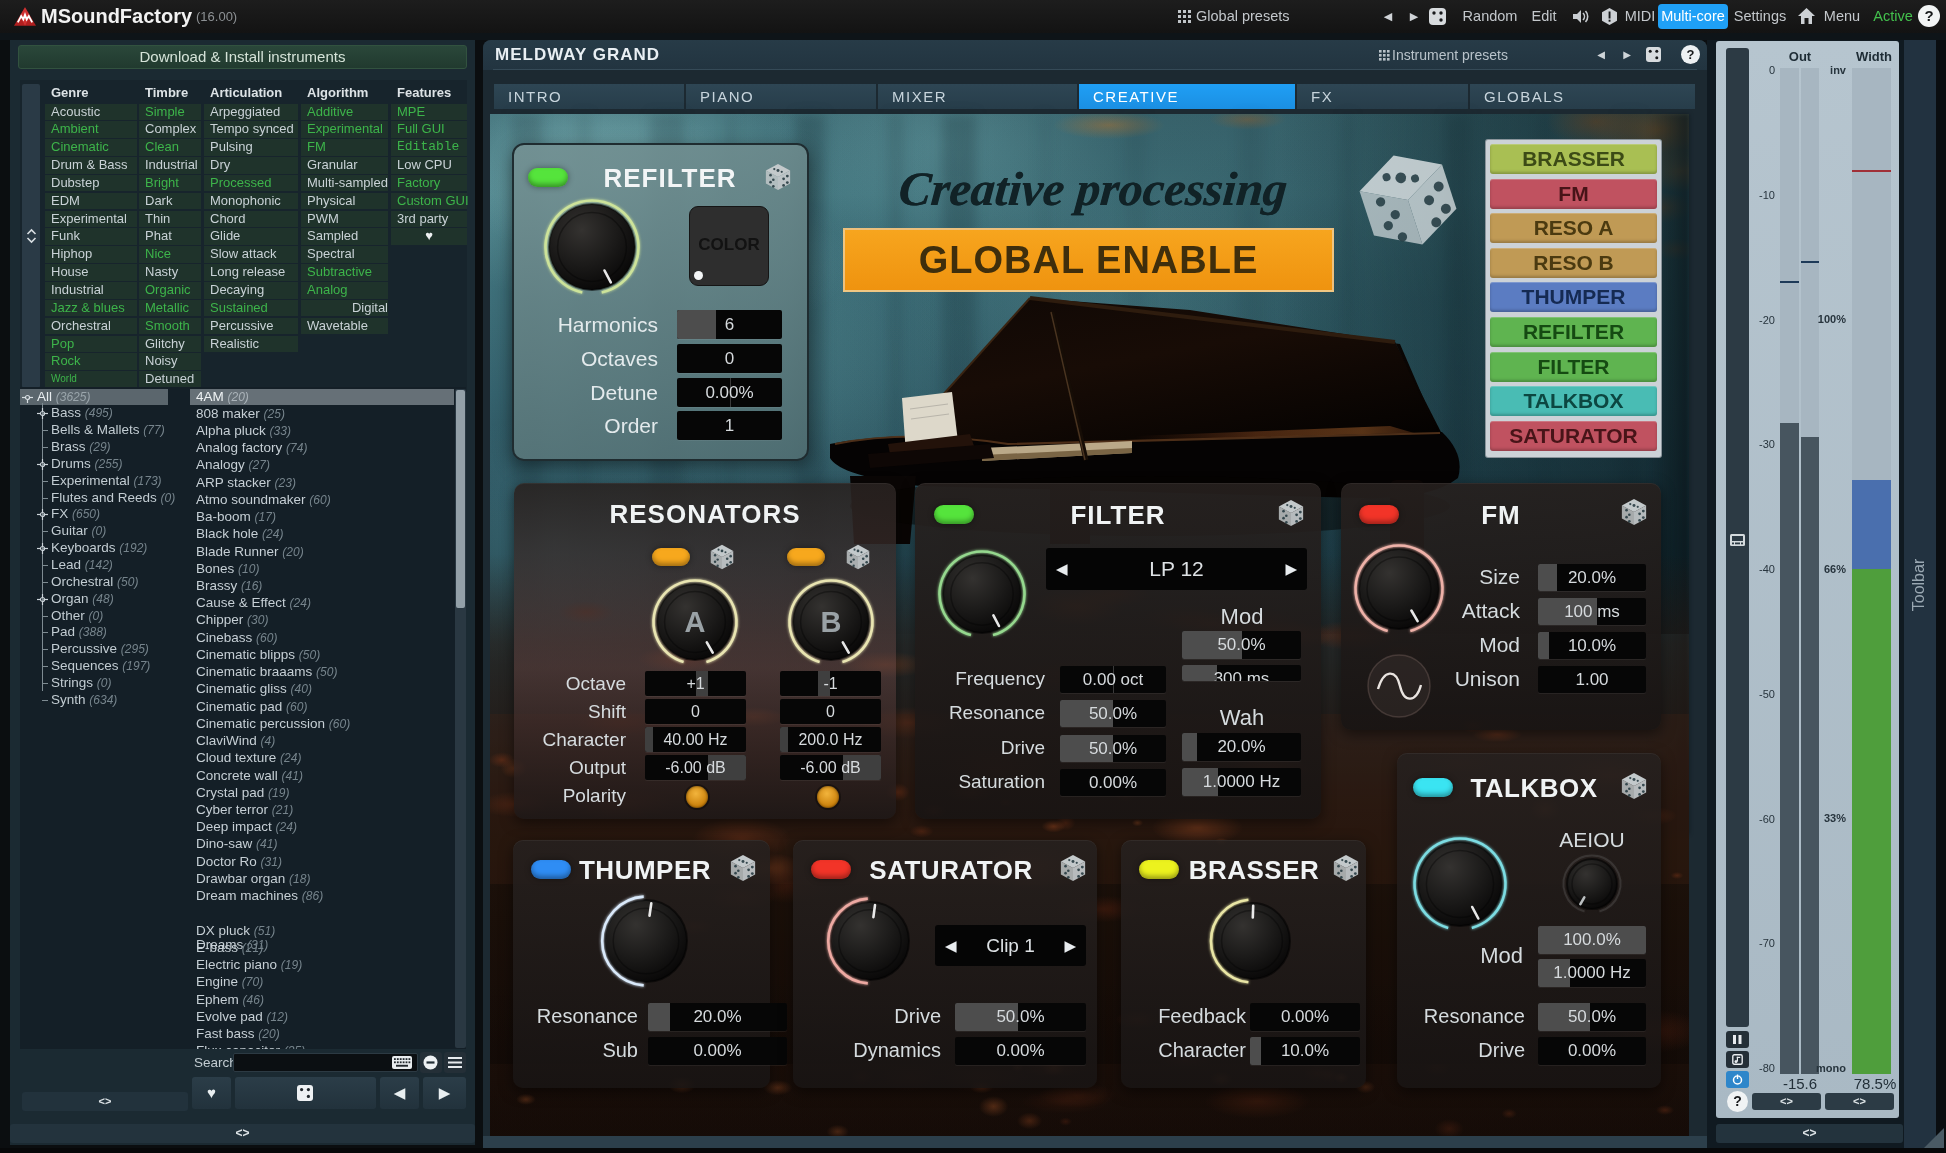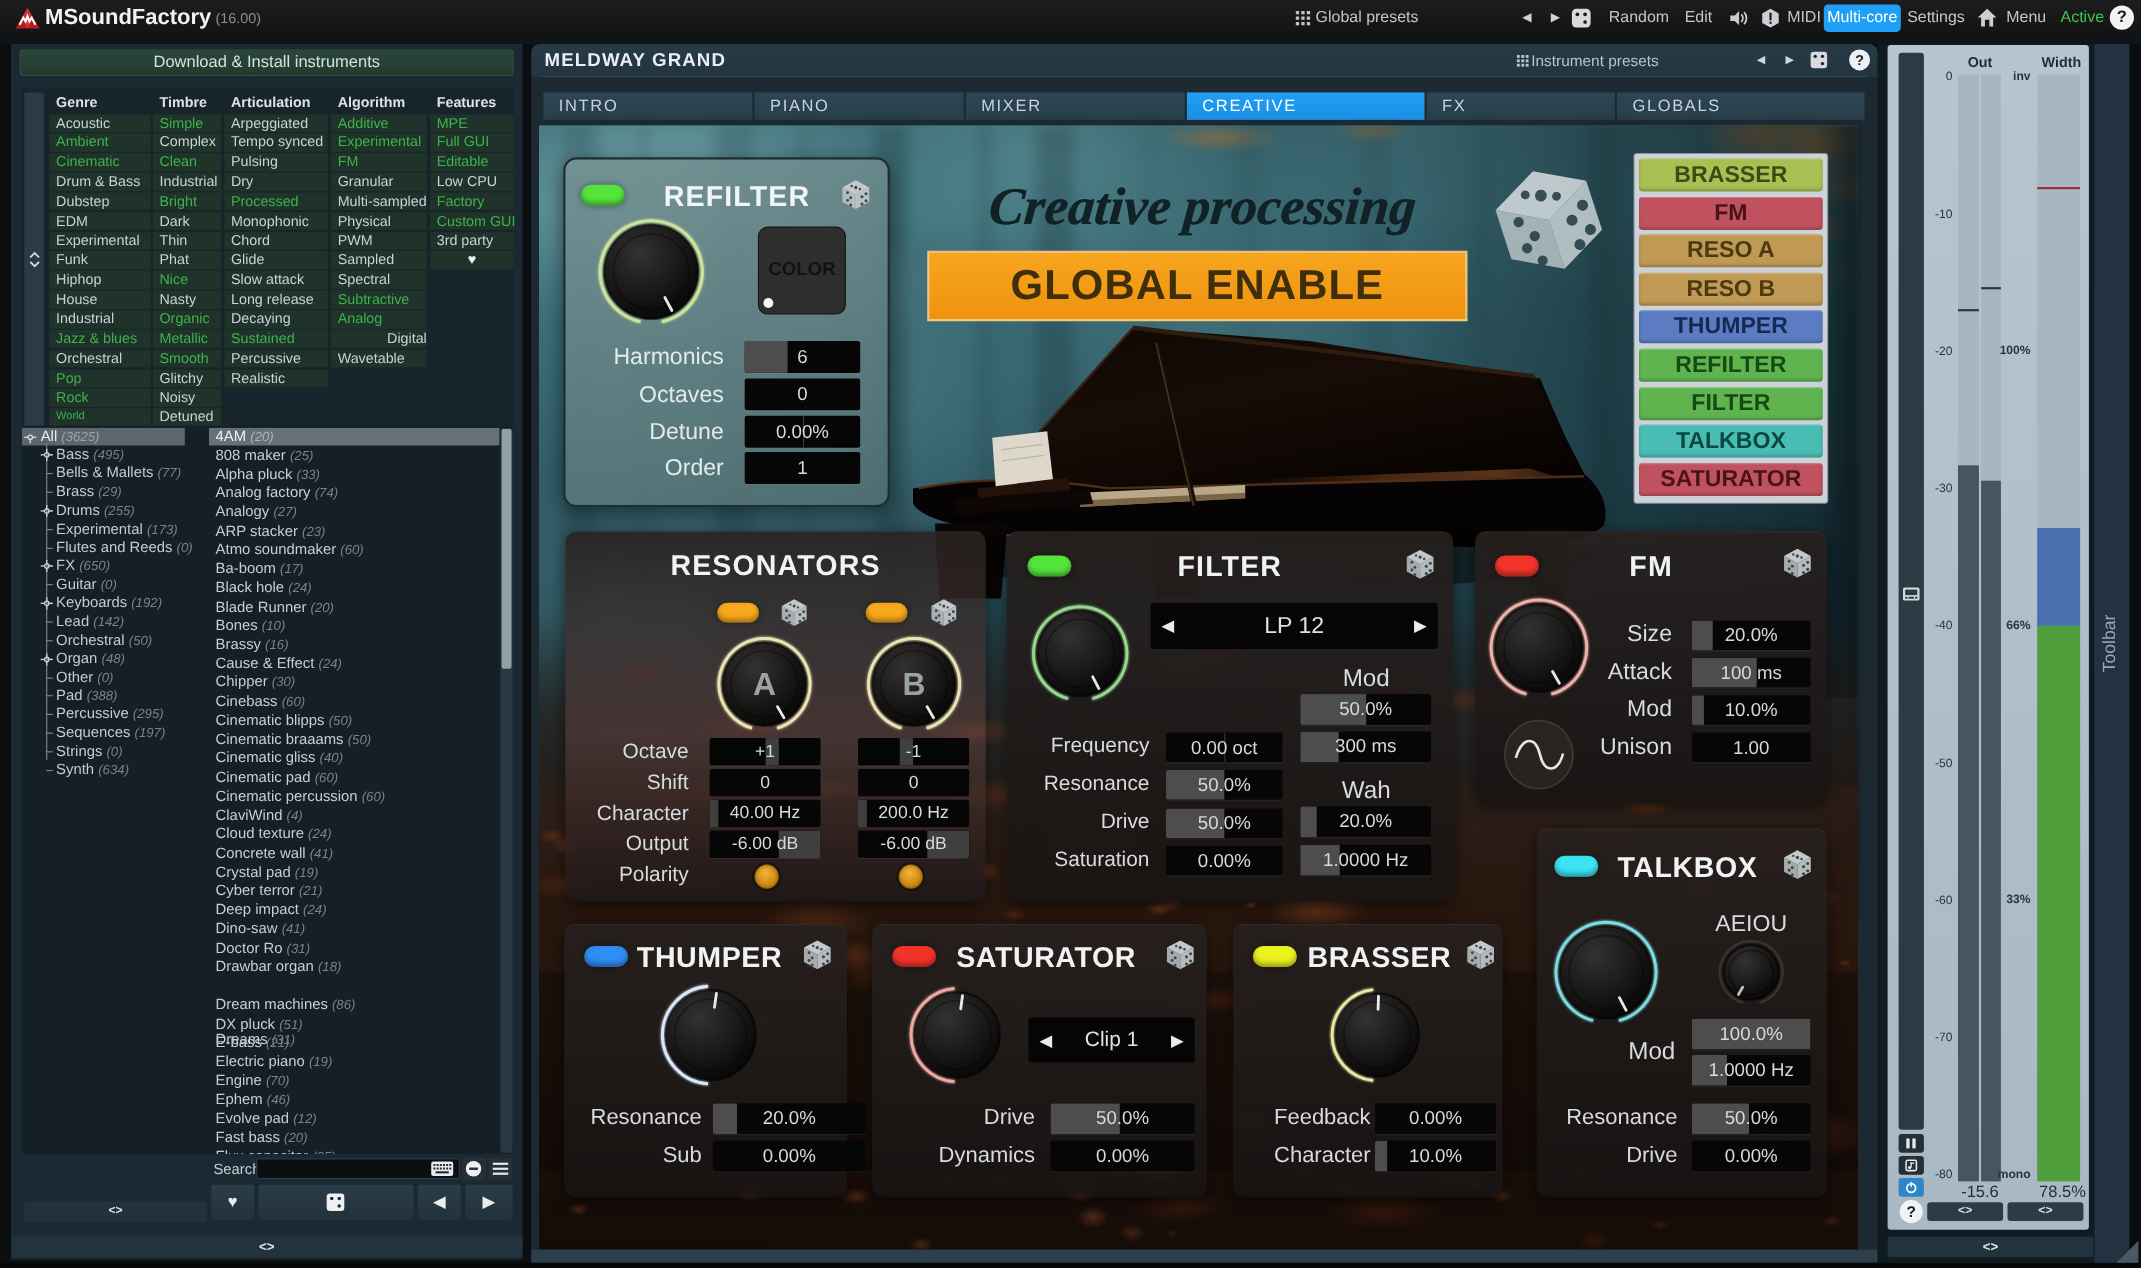--- a/index.html
+++ b/index.html
@@ -192,21 +192,21 @@
 <div class="" style="left:301px;top:299.85px;width:87px;height:16.5px;background:#1f332b;"></div>
 <div style="position:absolute;left:307px;top:299.85px;width:81px;height:16.5px;font-size:13px;color:#c9d2d6;font-weight:400;text-align:right;line-height:16.5px;white-space:nowrap;">Digital</div>
 <div class="" style="left:301px;top:317.70000000000005px;width:87px;height:16.5px;background:#1f332b;"></div>
 <div style="position:absolute;left:307px;top:317.70000000000005px;width:81px;height:16.5px;font-size:13px;color:#c9d2d6;font-weight:400;text-align:left;line-height:16.5px;white-space:nowrap;">Wavetable</div>
 <div style="position:absolute;left:397px;top:86px;width:76px;height:14px;font-size:13px;color:#dde3e6;font-weight:700;text-align:left;line-height:14px;white-space:nowrap;">Features</div>
 <div class="" style="left:391px;top:103.5px;width:76px;height:16.5px;background:#1f332b;"></div>
 <div style="position:absolute;left:397px;top:103.5px;width:70px;height:16.5px;font-size:13px;color:#3db44a;font-weight:400;text-align:left;line-height:16.5px;white-space:nowrap;">MPE</div>
 <div class="" style="left:391px;top:121.35px;width:76px;height:16.5px;background:#1f332b;"></div>
 <div style="position:absolute;left:397px;top:121.35px;width:70px;height:16.5px;font-size:13px;color:#3db44a;font-weight:400;text-align:left;line-height:16.5px;white-space:nowrap;">Full GUI</div>
 <div class="" style="left:391px;top:139.2px;width:76px;height:16.5px;background:#1f332b;"></div>
-<div style="position:absolute;left:397px;top:139.2px;width:70px;height:16.5px;font-size:13px;color:#3db44a;font-weight:400;text-align:left;line-height:16.5px;white-space:nowrap;">Editable</div>
+<div style="position:absolute;left:397px;top:139.2px;width:70px;height:16.5px;font-size:13px;color:#3db44a;font-weight:400;text-align:left;line-height:16.5px;white-space:nowrap;font-family:Liberation Mono, monospace;">Editable</div>
 <div class="" style="left:391px;top:157.05px;width:76px;height:16.5px;background:#1f332b;"></div>
 <div style="position:absolute;left:397px;top:157.05px;width:70px;height:16.5px;font-size:13px;color:#c9d2d6;font-weight:400;text-align:left;line-height:16.5px;white-space:nowrap;">Low CPU</div>
 <div class="" style="left:391px;top:174.9px;width:76px;height:16.5px;background:#1f332b;"></div>
 <div style="position:absolute;left:397px;top:174.9px;width:70px;height:16.5px;font-size:13px;color:#3db44a;font-weight:400;text-align:left;line-height:16.5px;white-space:nowrap;">Factory</div>
 <div class="" style="left:391px;top:192.75px;width:76px;height:16.5px;background:#1f332b;"></div>
 <div style="position:absolute;left:397px;top:192.75px;width:70px;height:16.5px;font-size:13px;color:#3db44a;font-weight:400;text-align:left;line-height:16.5px;white-space:nowrap;">Custom GUI</div>
 <div class="" style="left:391px;top:210.60000000000002px;width:76px;height:16.5px;background:#1f332b;"></div>
 <div style="position:absolute;left:397px;top:210.60000000000002px;width:70px;height:16.5px;font-size:13px;color:#c9d2d6;font-weight:400;text-align:left;line-height:16.5px;white-space:nowrap;">3rd party</div>
 <div class="" style="left:391px;top:228.45000000000002px;width:76px;height:16.5px;background:#1f332b;"></div>
 <div style="position:absolute;left:391px;top:228.45000000000002px;width:76px;height:16.5px;font-size:13px;color:#eef1f2;font-weight:400;text-align:center;line-height:16.5px;white-space:nowrap;">♥</div>
@@ -315,21 +315,21 @@
     <span style="position:absolute;left:6px;top:327.37px;font-size:13.5px;color:#c6cfd5;line-height:16.5px;">Cinematic percussion <i style="color:#76848c;font-size:12px">(60)</i></span>
     <span style="position:absolute;left:6px;top:344.6px;font-size:13.5px;color:#c6cfd5;line-height:16.5px;">ClaviWind <i style="color:#76848c;font-size:12px">(4)</i></span>
     <span style="position:absolute;left:6px;top:361.83px;font-size:13.5px;color:#c6cfd5;line-height:16.5px;">Cloud texture <i style="color:#76848c;font-size:12px">(24)</i></span>
     <span style="position:absolute;left:6px;top:379.06px;font-size:13.5px;color:#c6cfd5;line-height:16.5px;">Concrete wall <i style="color:#76848c;font-size:12px">(41)</i></span>
     <span style="position:absolute;left:6px;top:396.29px;font-size:13.5px;color:#c6cfd5;line-height:16.5px;">Crystal pad <i style="color:#76848c;font-size:12px">(19)</i></span>
     <span style="position:absolute;left:6px;top:413.52px;font-size:13.5px;color:#c6cfd5;line-height:16.5px;">Cyber terror <i style="color:#76848c;font-size:12px">(21)</i></span>
     <span style="position:absolute;left:6px;top:430.75px;font-size:13.5px;color:#c6cfd5;line-height:16.5px;">Deep impact <i style="color:#76848c;font-size:12px">(24)</i></span>
     <span style="position:absolute;left:6px;top:447.98px;font-size:13.5px;color:#c6cfd5;line-height:16.5px;">Dino-saw <i style="color:#76848c;font-size:12px">(41)</i></span>
     <span style="position:absolute;left:6px;top:465.21000000000004px;font-size:13.5px;color:#c6cfd5;line-height:16.5px;">Doctor Ro <i style="color:#76848c;font-size:12px">(31)</i></span>
     <span style="position:absolute;left:6px;top:482.44px;font-size:13.5px;color:#c6cfd5;line-height:16.5px;">Drawbar organ <i style="color:#76848c;font-size:12px">(18)</i></span>
-    <span style="position:absolute;left:6px;top:499.67px;font-size:13.5px;color:#c6cfd5;line-height:16.5px;margin-top:17px;">Dream machines <i style="color:#76848c;font-size:12px">(86)</i></span>
+    <span style="position:absolute;left:6px;top:499.67px;font-size:13.5px;color:#c6cfd5;line-height:16.5px;">Dream machines <i style="color:#76848c;font-size:12px">(86)</i></span>
     <span style="position:absolute;left:6px;top:516.9px;font-size:13.5px;color:#c6cfd5;line-height:16.5px;margin-top:32px;">Dreams <i style="color:#76848c;font-size:12px">(31)</i></span>
     <span style="position:absolute;left:6px;top:534.13px;font-size:13.5px;color:#c6cfd5;line-height:16.5px;">DX pluck <i style="color:#76848c;font-size:12px">(51)</i></span>
     <span style="position:absolute;left:6px;top:551.36px;font-size:13.5px;color:#c6cfd5;line-height:16.5px;">E-bass <i style="color:#76848c;font-size:12px">(21)</i></span>
     <span style="position:absolute;left:6px;top:568.59px;font-size:13.5px;color:#c6cfd5;line-height:16.5px;">Electric piano <i style="color:#76848c;font-size:12px">(19)</i></span>
     <span style="position:absolute;left:6px;top:585.82px;font-size:13.5px;color:#c6cfd5;line-height:16.5px;">Engine <i style="color:#76848c;font-size:12px">(70)</i></span>
     <span style="position:absolute;left:6px;top:603.0500000000001px;font-size:13.5px;color:#c6cfd5;line-height:16.5px;">Ephem <i style="color:#76848c;font-size:12px">(46)</i></span>
     <span style="position:absolute;left:6px;top:620.28px;font-size:13.5px;color:#c6cfd5;line-height:16.5px;">Evolve pad <i style="color:#76848c;font-size:12px">(12)</i></span>
     <span style="position:absolute;left:6px;top:637.51px;font-size:13.5px;color:#c6cfd5;line-height:16.5px;">Fast bass <i style="color:#76848c;font-size:12px">(20)</i></span>
     <span style="position:absolute;left:6px;top:654.74px;font-size:13.5px;color:#c6cfd5;line-height:16.5px;">Flux capacitor <i style="color:#76848c;font-size:12px">(35)</i></span>
   </div>
@@ -765,21 +765,21 @@
 <div style="position:absolute;left:1046px;top:548px;width:261px;height:42px;background:#050505;border-radius:3px;">
 <div style="position:absolute;left:10px;top:0;height:100%;display:flex;align-items:center;color:#e8ecef;font-size:15px;">◀</div>
 <div style="position:absolute;right:10px;top:0;height:100%;display:flex;align-items:center;color:#e8ecef;font-size:15px;">▶</div>
 <div style="position:absolute;left:0;top:0;width:100%;height:100%;text-align:center;line-height:42px;font-size:21px;color:#dde1e4;">LP 12</div>
   </div>
 <div style="position:absolute;left:1182px;top:603px;width:120px;height:28px;font-size:22px;color:#d5dbde;font-weight:400;text-align:center;line-height:28px;white-space:nowrap;">Mod</div>
 <div style="position:absolute;left:1182px;top:631px;width:119px;height:28px;background:#060606;border-radius:2px;overflow:hidden;box-shadow:0 1px 0 rgba(255,255,255,0.06);">
     <div style="position:absolute;left:0.0%;top:0;width:50.0%;height:100%;background:#4d4d4d;"></div>
     <div style="position:absolute;left:0;top:0;width:100%;height:100%;text-align:center;line-height:28px;font-size:17px;color:#d6dadd;">50.0%</div>
   </div>
-<div style="position:absolute;left:1182px;top:665px;width:119px;height:28px;background:#060606;border-radius:2px;overflow:hidden;box-shadow:0 1px 0 rgba(255,255,255,0.06);">
+<div style="position:absolute;left:1182px;top:665px;width:119px;height:16px;background:#060606;border-radius:2px;overflow:hidden;box-shadow:0 1px 0 rgba(255,255,255,0.06);">
     <div style="position:absolute;left:0.0%;top:0;width:29.0%;height:100%;background:#4d4d4d;"></div>
     <div style="position:absolute;left:0;top:0;width:100%;height:100%;text-align:center;line-height:28px;font-size:17px;color:#d6dadd;">300 ms</div>
   </div>
 <div style="position:absolute;left:925px;top:665.0px;width:120px;height:28px;font-size:19px;color:#d5dbde;font-weight:400;text-align:right;line-height:28px;white-space:nowrap;">Frequency</div>
 <div style="position:absolute;left:1060px;top:666.0px;width:106px;height:27px;background:#060606;border-radius:2px;overflow:hidden;box-shadow:0 1px 0 rgba(255,255,255,0.06);">
     <div style="position:absolute;left:50%;top:0;width:1px;height:100%;background:#3a3a3a;"></div>
     <div style="position:absolute;left:0;top:0;width:100%;height:100%;text-align:center;line-height:27px;font-size:17px;color:#d6dadd;">0.00 oct</div>
   </div>
 <div style="position:absolute;left:925px;top:699.4px;width:120px;height:28px;font-size:19px;color:#d5dbde;font-weight:400;text-align:right;line-height:28px;white-space:nowrap;">Resonance</div>
 <div style="position:absolute;left:1060px;top:700.4px;width:106px;height:27px;background:#060606;border-radius:2px;overflow:hidden;box-shadow:0 1px 0 rgba(255,255,255,0.06);">

